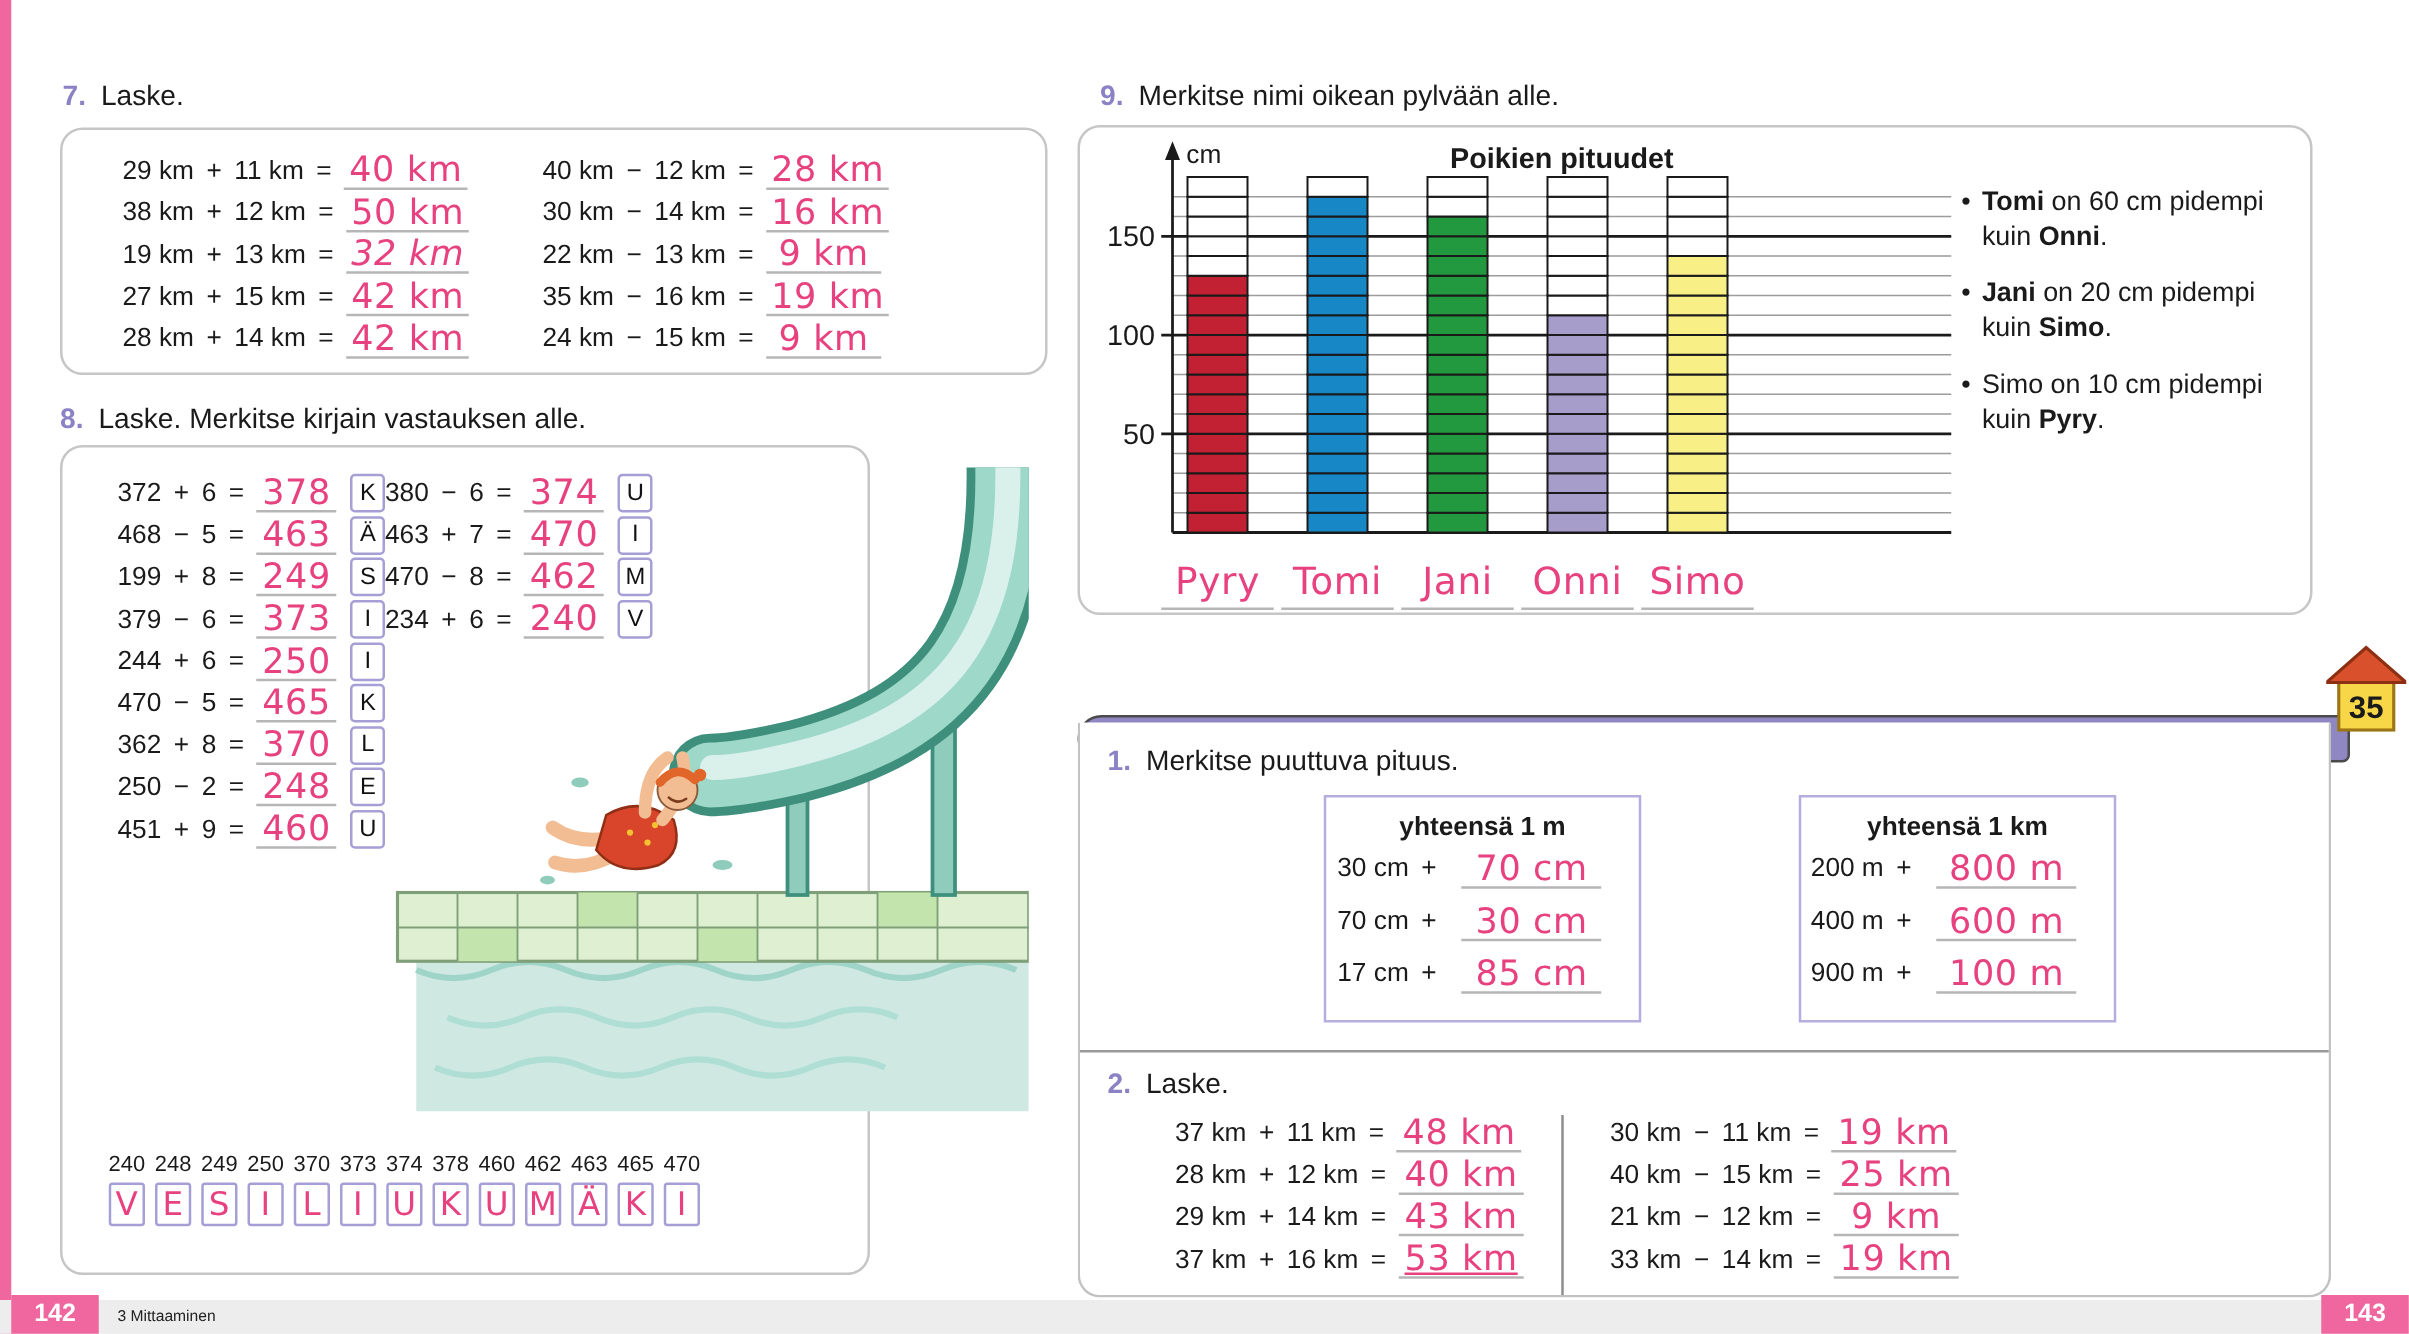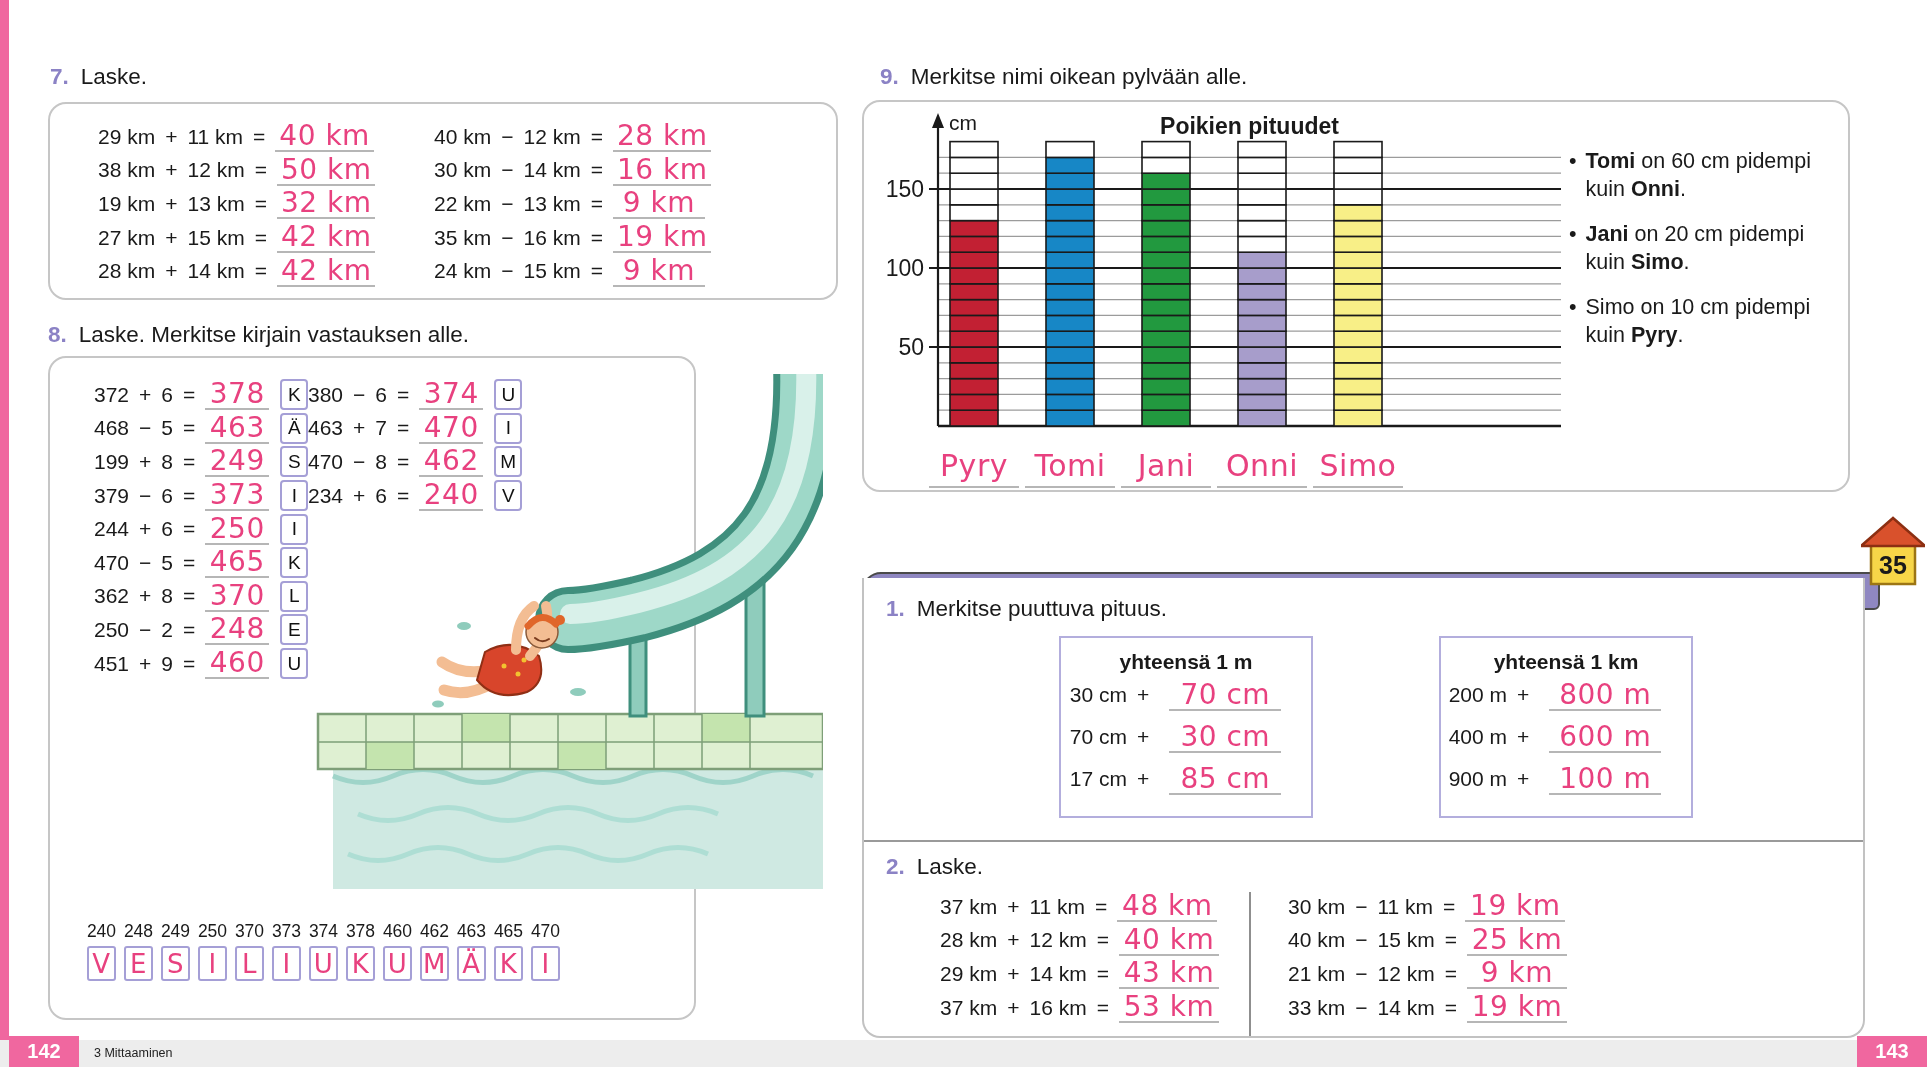--- a/index.html
+++ b/index.html
@@ -71,21 +71,21 @@
         <span class="eq-op">+</span>
         <span class="eq-b">12 km</span>
         <span class="eq-eq">=</span>
         <span class="blank ans hand" style="min-width: 92px;">50 km</span>
       </div>
       <div class="eq-row">
         <span class="eq-a">19 km</span>
         <span class="eq-op">+</span>
         <span class="eq-b">13 km</span>
         <span class="eq-eq">=</span>
-        <span class="blank ans hand" style="min-width: 92px;">32 km</span>
+        <span class="blank ans hand" style="min-width: 92px; font-style: italic;">32 km</span>
       </div>
       <div class="eq-row">
         <span class="eq-a">27 km</span>
         <span class="eq-op">+</span>
         <span class="eq-b">15 km</span>
         <span class="eq-eq">=</span>
         <span class="blank ans hand" style="min-width: 92px;">42 km</span>
       </div>
       <div class="eq-row">
         <span class="eq-a">28 km</span>
@@ -601,21 +601,21 @@
         <span class="eq-op">+</span>
         <span class="eq-b">14 km</span>
         <span class="eq-eq">=</span>
         <span class="blank ans hand" style="min-width: 100px;">43 km</span>
       </div>
       <div class="eq-row">
         <span class="eq-a">37 km</span>
         <span class="eq-op">+</span>
         <span class="eq-b">16 km</span>
         <span class="eq-eq">=</span>
-        <span class="blank ans hand" style="min-width: 100px;">53 km</span>
+        <span class="blank ans hand" style="min-width: 100px; text-decoration: underline;">53 km</span>
       </div>
     </div>
   <div class="eq-col" id="ex2-right" style="left:408px;top:312px">
       <div class="eq-row">
         <span class="eq-a">30 km</span>
         <span class="eq-op">−</span>
         <span class="eq-b">11 km</span>
         <span class="eq-eq">=</span>
         <span class="blank ans hand" style="min-width: 100px;">19 km</span>
       </div>

